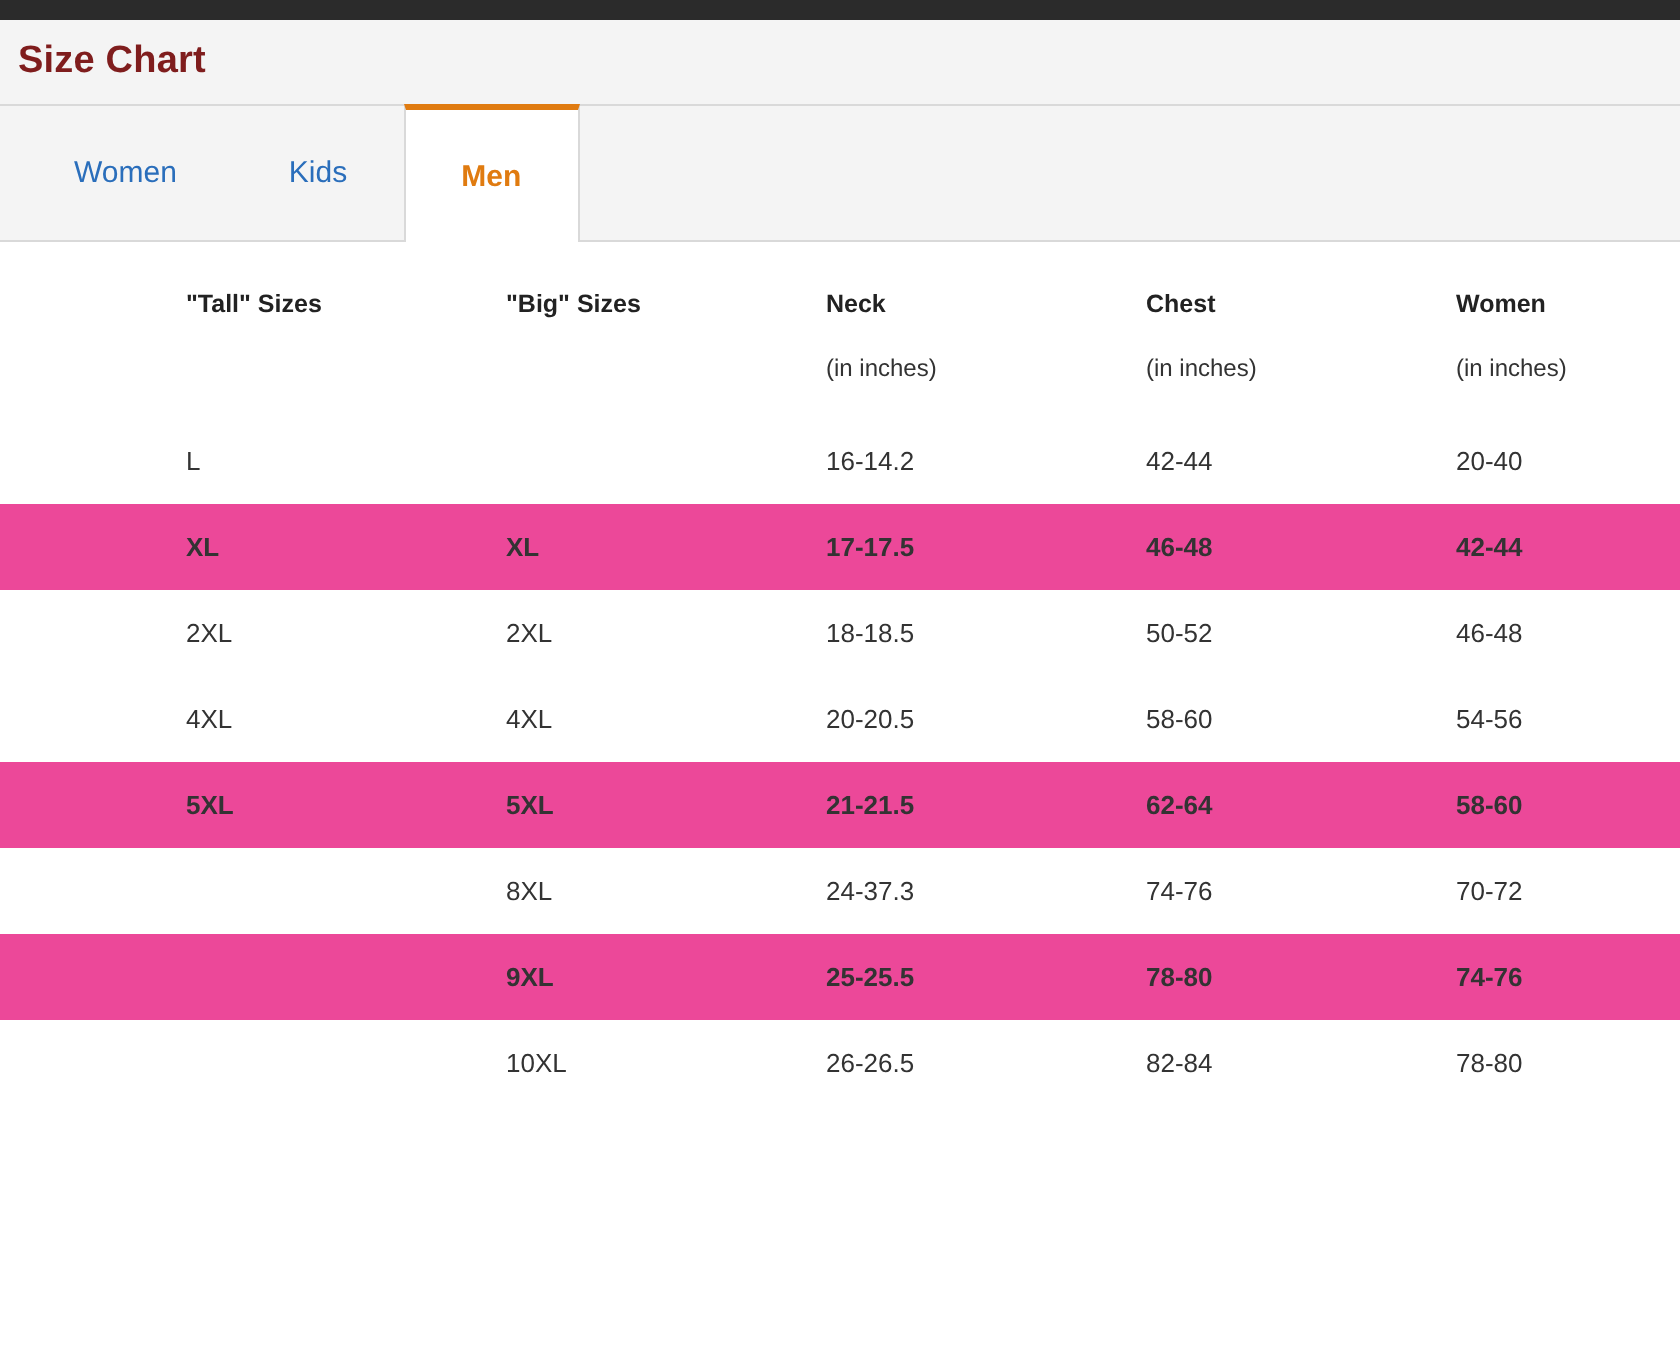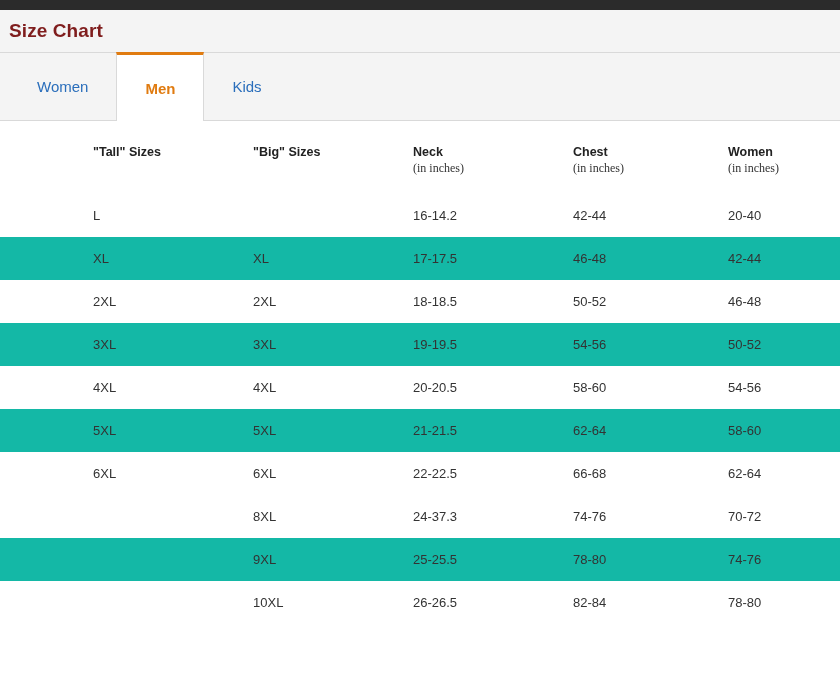--- a/index.html
+++ b/index.html
@@ -94,32 +94,32 @@
     font-weight: bold;
     color: #222222;
     padding: 24px 0 18px 0;
     background: #ffffff;
   }
   table.size-table th .unit {
     display: block;
     font-weight: normal;
     font-size: 12px;
     color: #333333;
-    margin-top: 2px;
-    font-family: Liberation Serif, serif;
+    margin-top: 18px;
   }
   table.size-table td {
     font-size: 13px;
     color: #333333;
     padding: 14px 0;
     height: 43px;
     background: transparent;
   }
   table.size-table tbody tr.alt td {
-    background: #14b8a6;
+    background: #ec4899;
+    font-weight: bold;
   }
   
   .col-pad1 { width: 93px; }
   .col-tall { width: 160px; padding-left: 0 !important; }
   .col-big  { width: 160px; }
   .col-neck { width: 160px; }
   .col-chest{ width: 155px; }
   .col-waist{ width: 112px; }
 </style>
 </head>
@@ -128,22 +128,22 @@
 <div id="app">
 
   <div class="topbar"></div>
 
   <div class="title-band">
     <span class="page-title">Size Chart</span>
   </div>
 
   <div class="tabstrip">
     <button class="tab">Women</button>
+    <button class="tab">Kids</button>
     <button class="tab active">Men</button>
-    <button class="tab">Kids</button>
   </div>
 
   <div class="table-wrap">
     <table class="size-table">
       <colgroup>
         <col class="col-pad1">
         <col class="col-tall">
         <col class="col-big">
         <col class="col-neck">
         <col class="col-chest">
@@ -190,54 +190,38 @@
           <td>42-44</td>
         </tr>
         <tr>
           <td></td>
           <td>2XL</td>
           <td>2XL</td>
           <td>18-18.5</td>
           <td>50-52</td>
           <td>46-48</td>
         </tr>
-        <tr class="alt">
-          <td></td>
-          <td>3XL</td>
-          <td>3XL</td>
-          <td>19-19.5</td>
-          <td>54-56</td>
-          <td>50-52</td>
-        </tr>
         <tr>
           <td></td>
           <td>4XL</td>
           <td>4XL</td>
           <td>20-20.5</td>
           <td>58-60</td>
           <td>54-56</td>
         </tr>
         <tr class="alt">
           <td></td>
           <td>5XL</td>
           <td>5XL</td>
           <td>21-21.5</td>
           <td>62-64</td>
           <td>58-60</td>
         </tr>
         <tr>
           <td></td>
-          <td>6XL</td>
-          <td>6XL</td>
-          <td>22-22.5</td>
-          <td>66-68</td>
-          <td>62-64</td>
-        </tr>
-        <tr>
-          <td></td>
           <td></td>
           <td>8XL</td>
           <td>24-37.3</td>
           <td>74-76</td>
           <td>70-72</td>
         </tr>
         <tr class="alt">
           <td></td>
           <td></td>
           <td>9XL</td>

